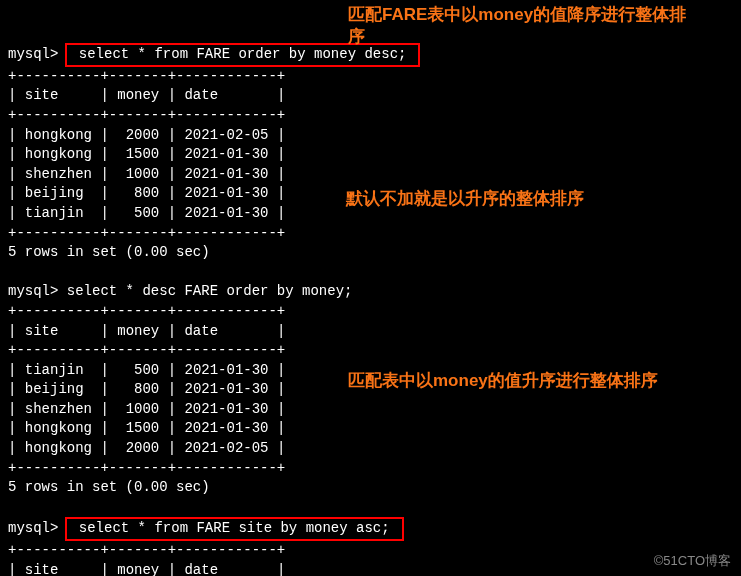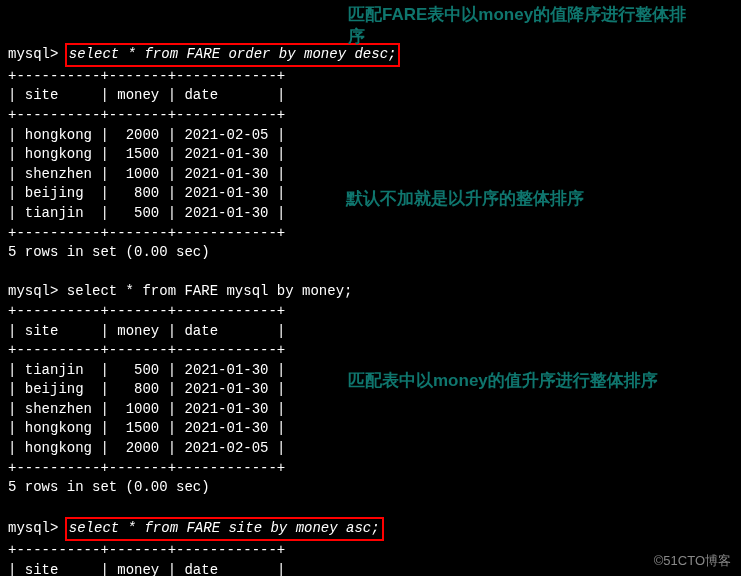--- a/index.html
+++ b/index.html
@@ -18,27 +18,26 @@
       position: relative;
       overflow: hidden;
       padding: 4px 8px;
     }
     .terminal {
       white-space: pre;
     }
     .highlight-box {
       border: 2px solid #ff0000;
       display: inline-block;
-      padding: 0 2px;
+      padding: 0 12px;
       margin-left: -2px;
-      font-style: italic;
     }
     .annotation {
       position: absolute;
-      color: #0f766e;
+      color: #f97316;
       font-family: 'Microsoft YaHei', 'SimHei', sans-serif;
       font-size: 17px;
       font-weight: bold;
       line-height: 1.3;
     }
     .watermark {
       position: absolute;
       bottom: 6px;
       right: 10px;
       color: #888;
@@ -59,21 +58,21 @@
 | <span>site</span>     | <span>money</span> | <span>date</span>       |
 <span class="row-line">+----------+-------+------------+</span>
 | <span>hongkong</span> |  <span>2000</span> | <span>2021-02-05</span> |
 | <span>hongkong</span> |  <span>1500</span> | <span>2021-01-30</span> |
 | <span>shenzhen</span> |  <span>1000</span> | <span>2021-01-30</span> |
 | <span>beijing</span>  |   <span>800</span> | <span>2021-01-30</span> |
 | <span>tianjin</span>  |   <span>500</span> | <span>2021-01-30</span> |
 <span class="row-line">+----------+-------+------------+</span>
 <span>5 rows in set (0.00 sec)</span>
 
-<span>mysql&gt; </span><span>select * from FARE mysql by money;</span>
+<span>mysql&gt; </span><span>select * desc FARE order by money;</span>
 <span class="row-line">+----------+-------+------------+</span>
 | <span>site</span>     | <span>money</span> | <span>date</span>       |
 <span class="row-line">+----------+-------+------------+</span>
 | <span>tianjin</span>  |   <span>500</span> | <span>2021-01-30</span> |
 | <span>beijing</span>  |   <span>800</span> | <span>2021-01-30</span> |
 | <span>shenzhen</span> |  <span>1000</span> | <span>2021-01-30</span> |
 | <span>hongkong</span> |  <span>1500</span> | <span>2021-01-30</span> |
 | <span>hongkong</span> |  <span>2000</span> | <span>2021-02-05</span> |
 <span class="row-line">+----------+-------+------------+</span>
 <span>5 rows in set (0.00 sec)</span>

